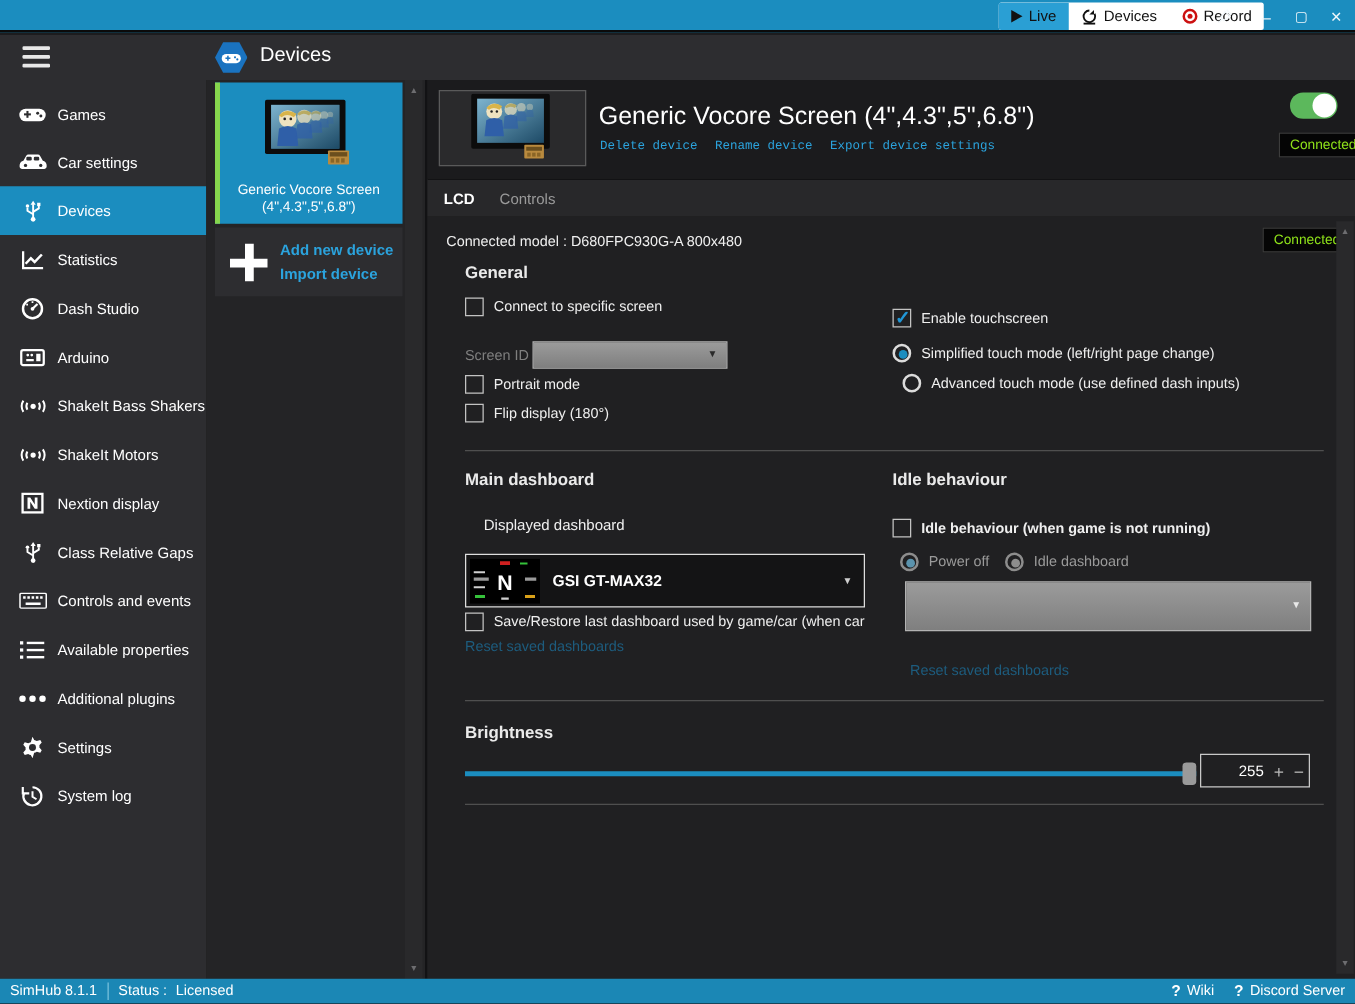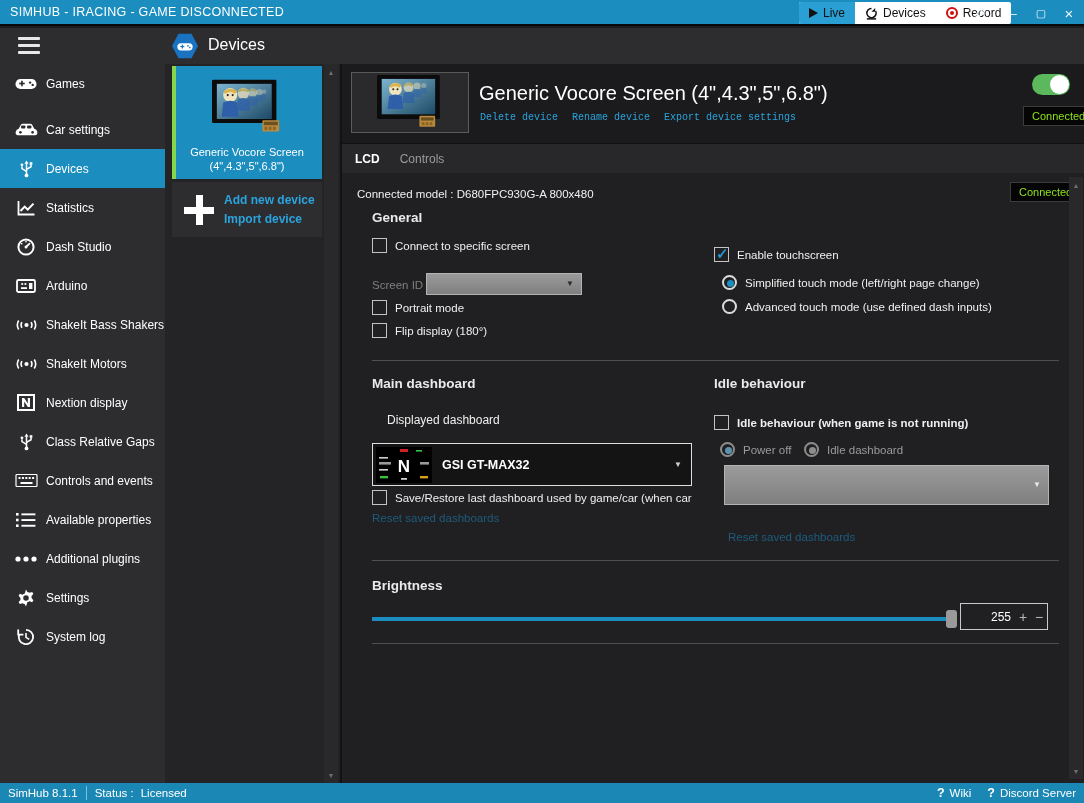--- a/index.html
+++ b/index.html
@@ -108,21 +108,20 @@
   .sb-link { display:flex; gap:5px; align-items:center; cursor:pointer; }
   .sb-q { font-weight:bold; font-size:12.5px; }
   svg { display:block; }
 </style>
 </head>
 <body>
 
 <div class="app">
 
   <div class="titlebar">
-    <span class="wtitle">SIMHUB - IRACING - GAME DISCONNECTED</span>
     <div class="mode-pill">
       <div class="mode-btn active">
         <span class="tri"></span>
         <span>Live</span>
       </div>
       <div class="mode-btn">
         <svg width="13" height="13" viewBox="0 0 14 14">
             <path d="M7 1.5 a5 5 0 1 0 4.5 2.8" stroke="#111" stroke-width="1.6" fill="none"></path>
             <path d="M11 1 v4 h-4 z" fill="#111"></path>
             <rect x="2" y="12" width="10" height="1.6" fill="#111"></rect>
@@ -166,21 +165,21 @@
           <rect x="5" y="7.2" width="6" height="1.8" fill="#1a73c0"></rect>
           <rect x="7.1" y="5.1" width="1.8" height="6" fill="#1a73c0"></rect>
           <circle cx="16.5" cy="7" r="1.3" fill="#1a73c0"></circle>
           <circle cx="19.3" cy="9.5" r="1.3" fill="#1a73c0"></circle>
         </svg>
     </div>
     <div class="page-title">Devices</div>
   </div>
 
   <div class="sidebar">
-    <div class="side-item" style="top:0">
+    <div class="side-item" style="top:8px">
       <span class="si">
           <svg width="22" height="15" viewBox="0 0 24 16">
             <rect x="0.5" y="3" width="23" height="11" rx="5.5" fill="#fff"></rect>
             <rect x="4.6" y="7.1" width="6" height="1.8" fill="#2d2d30"></rect>
             <rect x="6.7" y="5" width="1.8" height="6" fill="#2d2d30"></rect>
             <circle cx="16.5" cy="7" r="1.3" fill="#2d2d30"></circle>
             <circle cx="19.3" cy="9.5" r="1.3" fill="#2d2d30"></circle>
           </svg>
         </span>
       <span class="slabel">Games</span>
@@ -501,21 +500,21 @@
       </div>
       <div class="cb-row" style="left:30px; top:150px">
         <span class="cbox"></span>
         <span class="lbl">Flip display (180°)</span>
       </div>
 
       <div class="cb-row" style="left:372px; top:74px">
         <span class="cbox checked"></span>
         <span class="lbl">Enable touchscreen</span>
       </div>
-      <div class="rad-row" style="left:380px; top:102px">
+      <div class="rad-row" style="left:372px; top:102px">
         <span class="radio sel"></span>
         <span class="lbl">Simplified touch mode (left/right page change)</span>
       </div>
       <div class="rad-row" style="left:380px; top:126px">
         <span class="radio"></span>
         <span class="lbl">Advanced touch mode (use defined dash inputs)</span>
       </div>
 
       <div class="sep" style="top:187px"></div>
 

